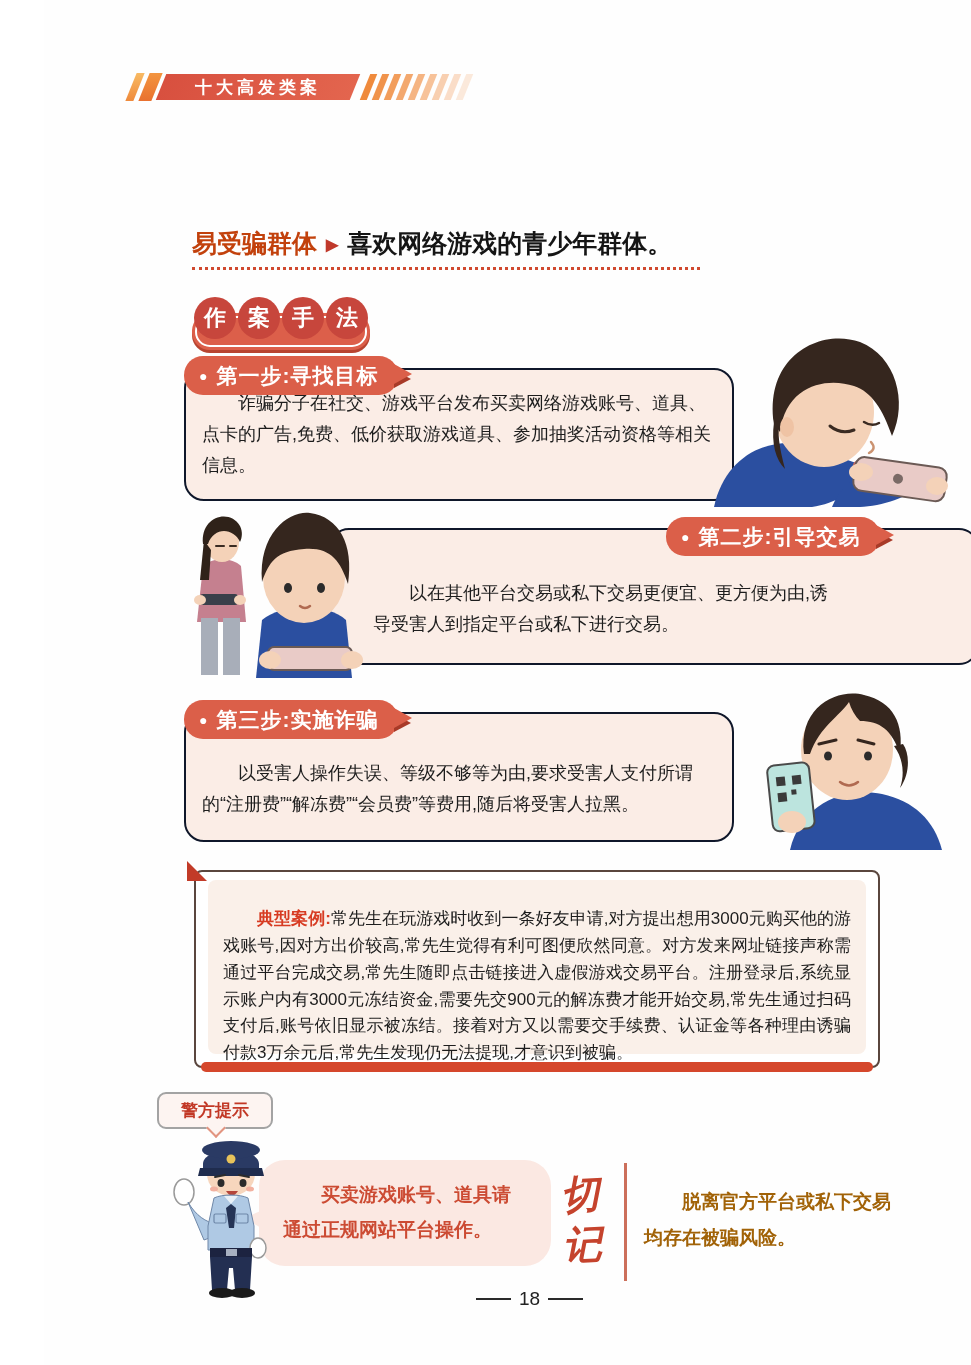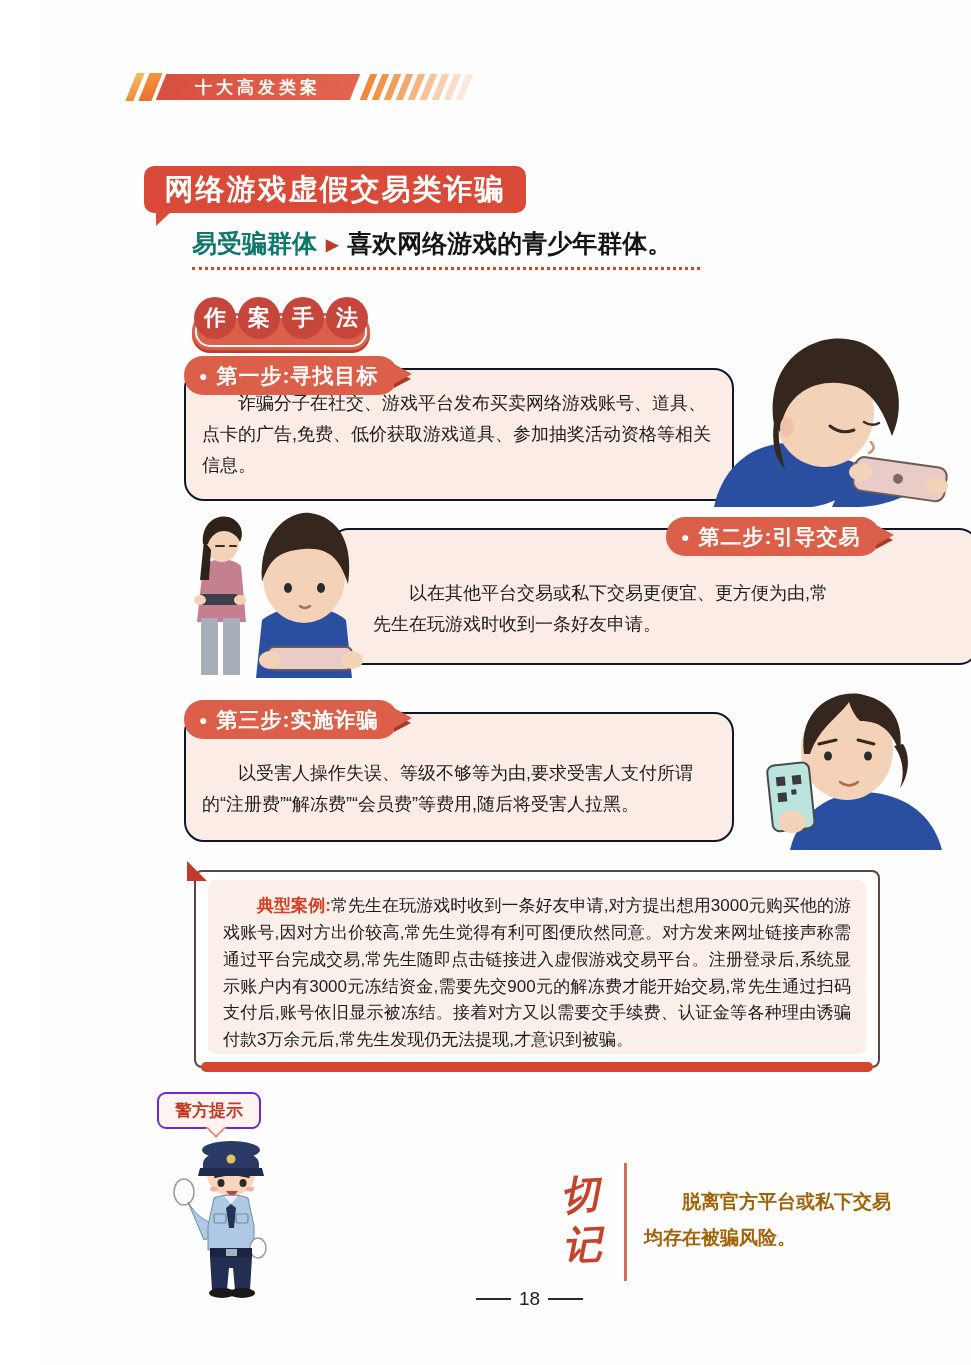--- a/index.html
+++ b/index.html
@@ -24,21 +24,21 @@
   .hstripes span:nth-child(8){opacity:.28}.hstripes span:nth-child(9){opacity:.18}
 
   
   .title-box { position:absolute; left:100px; top:166px; width:382px; height:47px;
                background:#D94B38; border-radius:10px; color:#fff; font-size:29px; font-weight:bold;
                display:flex; align-items:center; justify-content:center; letter-spacing:2px; z-index:3; }
   .title-box::after { content:''; position:absolute; left:12px; bottom:-13px; width:0; height:0;
                border-top:15px solid #D94B38; border-right:16px solid transparent; }
 
   .audience { position:absolute; left:148px; top:227px; display:flex; align-items:center; gap:9px; font-weight:bold; }
-  .audience .label { color:#0f766e; font-size:25px; }
+  .audience .label { color:#c2410c; font-size:25px; }
   .audience .arrow { color:#C0392B; font-size:16px; padding-top:2px; }
   .audience .text { color:#151515; font-size:25px;text-align:right; }
   .audience-underline { position:absolute; left:148px; top:267px; width:508px; border-top:3px dotted #D0492F; }
 
   
   .method { position:absolute; left:148px; top:297px; width:178px; height:54px; z-index:3; }
   .method-bar { position:absolute; left:0; top:16px; width:178px; height:37px;
                 background:#DC5F4A; border-radius:18px; box-shadow:0 3px 0 #B84430; }
   .method-bar::after { content:''; position:absolute; inset:3px; border:2px solid #fff; border-radius:15px; }
   .method-circle { position:absolute; top:0; width:42px; height:42px; border-radius:50%;
@@ -77,27 +77,27 @@
   .illus.i4 { left:126px; top:1128px; width:118px; height:172px; }
 
   
   .case-outer { position:absolute; left:150px; top:870px; width:686px; height:198px;
                 border:2px solid #5A463E; border-radius:8px; background:#fff; z-index:2; }
   .case-corner { position:absolute; left:-9px; top:-11px; width:0; height:0;
                  border-bottom:20px solid #C23B28; border-right:20px solid transparent; }
   .case-bottombar { position:absolute; left:5px; right:5px; bottom:-6px; height:10px;
                  background:#D5472C; border-radius:5px; }
   .case-inner { position:absolute; inset:8px 12px 12px 12px; background:#FAF0E9; border-radius:8px;
-                padding:13px 15px; font-size:17px; line-height:1.58; text-align:justify;
+                padding:26px 15px; font-size:17px; line-height:1.58; text-align:justify;
                 color:#1d1d1d; text-indent:2em; }
   .case-label { color:#D73B22; font-weight:bold; }
 
   
-  .tip-badge { position:absolute; left:113px; top:1092px; width:104px; height:37px;
-               border:2px solid #6d28d9; background:#FDF4F1; border-radius:9px; display:flex;
+  .tip-badge { position:absolute; left:113px; top:1092px; width:116px; height:37px;
+               border:2px solid #a3a3a3; background:#FDF4F1; border-radius:9px; display:flex;
                align-items:center; justify-content:center; color:#C23826; font-weight:bold;
                font-size:17px; z-index:3; }
   .tip-badge::after { content:''; position:absolute; bottom:-8px; left:50px; width:12px; height:12px;
                background:#FDF4F1; border-right:2px solid #E29480; border-bottom:2px solid #E29480;
                transform:rotate(45deg); }
 
   .bubble { position:absolute; left:215px; top:1160px; width:292px; height:106px;
             background:#FBE8E2; border-radius:26px; z-index:2; }
   .bubble::before { content:''; position:absolute; left:-15px; top:50px; width:0; height:0;
             border-right:19px solid #FBE8E2; border-top:8px solid transparent; border-bottom:11px solid transparent; }
@@ -132,21 +132,20 @@
         <span></span>
         <span></span>
         <span></span>
         <span></span>
         <span></span>
         <span></span>
         <span></span>
     </div>
   </div>
 
-  <div class="title-box">网络游戏虚假交易类诈骗</div>
 
   <div class="audience">
     <span class="label">易受骗群体</span>
     <span class="arrow">▶</span>
     <span class="text">喜欢网络游戏的青少年群体。</span>
   </div>
   <div class="audience-underline"></div>
 
   <div class="method">
     <div class="method-bar"></div>
@@ -162,21 +161,21 @@
   </div>
   <div class="step-box b1">
     <div class="step-text t1">诈骗分子在社交、游戏平台发布买卖网络游戏账号、道具、点卡的广告,免费、低价获取游戏道具、参加抽奖活动资格等相关信息。</div>
   </div>
 
   <div class="pill p2">
     <span class="bullet">●</span>
     <span>第二步:引导交易</span>
   </div>
   <div class="step-box b2">
-    <div class="step-text t2">以在其他平台交易或私下交易更便宜、更方便为由,常先生在玩游戏时收到一条好友申请。</div>
+    <div class="step-text t2">以在其他平台交易或私下交易更便宜、更方便为由,诱导受害人到指定平台或私下进行交易。</div>
   </div>
 
   <div class="pill p3">
     <span class="bullet">●</span>
     <span>第三步:实施诈骗</span>
   </div>
   <div class="step-box b3">
     <div class="step-text t3">以受害人操作失误、等级不够等为由,要求受害人支付所谓的“注册费”“解冻费”“会员费”等费用,随后将受害人拉黑。</div>
   </div>
 
@@ -273,20 +272,23 @@
     <rect x="44" y="86" width="12" height="9" rx="1.5" fill="none" stroke="#6E87A8" stroke-width="1.2"></rect>
     <rect x="66" y="86" width="12" height="9" rx="1.5" fill="none" stroke="#6E87A8" stroke-width="1.2"></rect>
     <ellipse cx="88" cy="120" rx="8" ry="10" fill="#ffffff" stroke="#9a9a9a" stroke-width="1.5"></ellipse>
     <rect x="40" y="120" width="42" height="9" fill="#1C2340"></rect>
     <rect x="56" y="121" width="11" height="7" fill="#A7B0C0"></rect>
     <path d="M40,129 L82,129 L80,162 L65,162 L63,140 L59,140 L57,162 L42,162 Z" fill="#232F52"></path>
     <ellipse cx="52" cy="165" rx="13" ry="5" fill="#1A1A1A"></ellipse>
     <ellipse cx="72" cy="165" rx="13" ry="5" fill="#1A1A1A"></ellipse>
   </svg>
 
+  <div class="bubble">
+    <div class="bubble-text">买卖游戏账号、道具请通过正规网站平台操作。</div>
+  </div>
 
   <div class="remember">
     <div>切</div>
     <div>记</div>
   </div>
   <div class="divider"></div>
   <div class="warning">脱离官方平台或私下交易均存在被骗风险。</div>
 
   <div class="pageno">
     <span class="line"></span>

